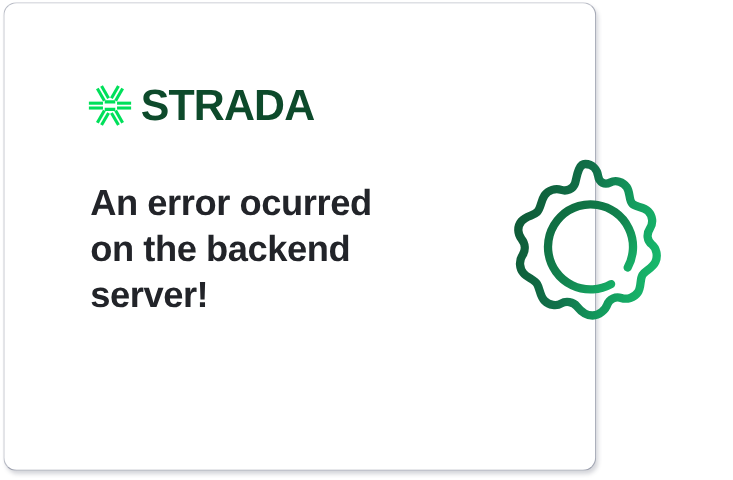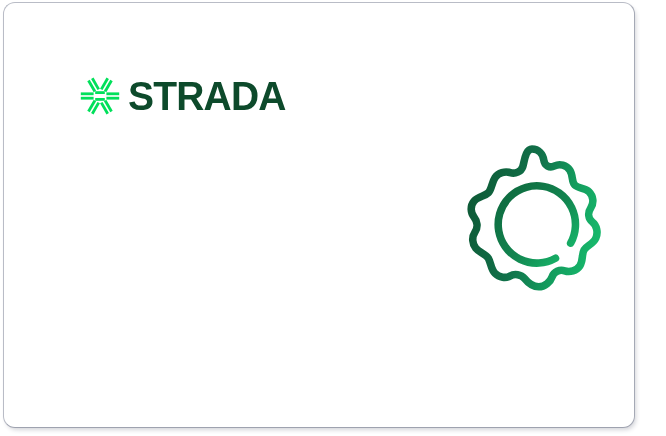--- a/index.html
+++ b/index.html
@@ -13,21 +13,21 @@
     overflow: hidden;
     font-family: "Liberation Sans", sans-serif;
     -webkit-font-smoothing: antialiased;
   }
 
   
   .error-card {
     position: absolute;
     left: 3px;
     top: 2px;
-    width: 632px;
+    width: 539px;
     height: 426px;
     box-sizing: border-box;
     background: #ffffff;
     border: 1px solid #b9bcc6;
     border-bottom-color: #9ea2af;
     border-right-color: #a5a9b5;
     border-radius: 12px;
     box-shadow: 2px 3px 4px -1px rgba(60, 66, 87, 0.22);
   }
 
@@ -117,20 +117,21 @@
         </g>
 
         <polygon points="38,38 62,38 62,45 38,45"></polygon>
         <polygon points="38,55 62,55 62,62 38,62"></polygon>
       </g>
     </svg>
 
     <div class="brand-wordmark">STRADA</div>
   </div>
 
+  <p class="message">An error ocurred on the backend server!</p>
 
   <div class="gear-illustration">
     <svg viewBox="0 0 200 200" aria-hidden="true">
       <defs>
         <linearGradient id="gearGrad" x1="0" y1="0.35" x2="1" y2="0.65">
           <stop offset="0%" stop-color="#0e5b37"></stop>
           <stop offset="42%" stop-color="#11714a"></stop>
           <stop offset="72%" stop-color="#139a5d"></stop>
           <stop offset="100%" stop-color="#17b76b"></stop>
         </linearGradient>

